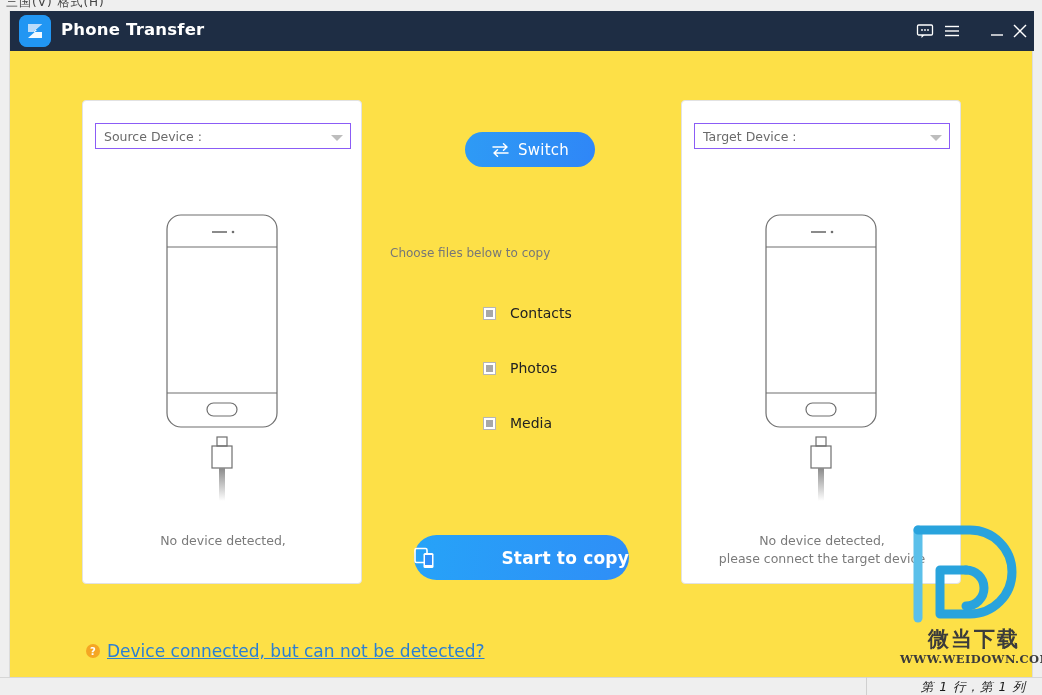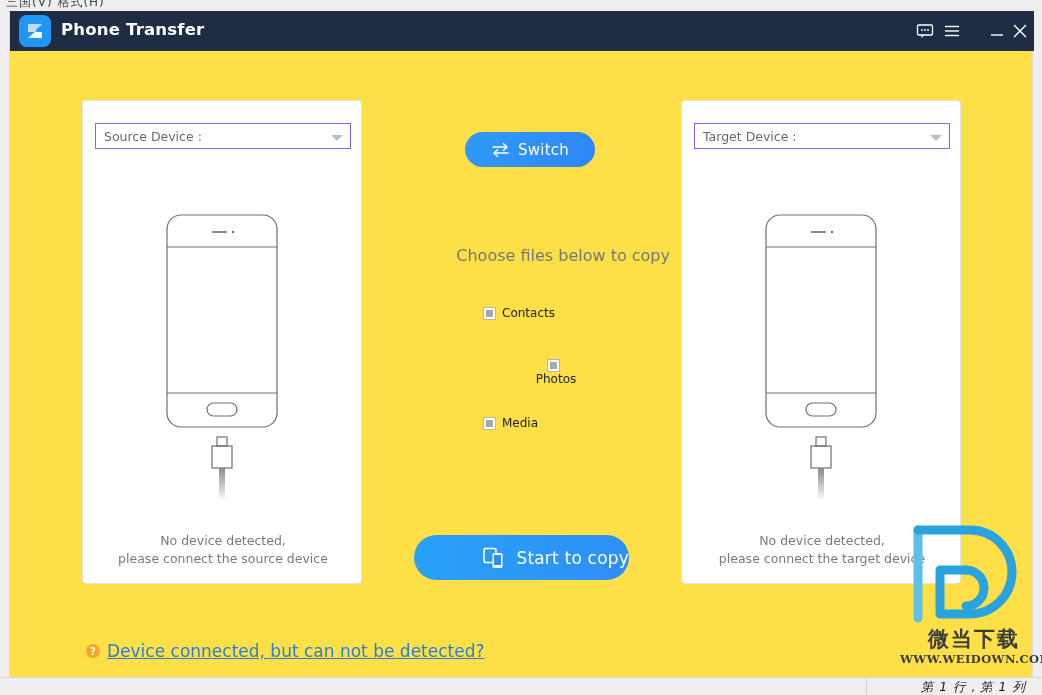--- a/index.html
+++ b/index.html
@@ -126,59 +126,59 @@
     cursor: pointer;
     display: flex; align-items: center; justify-content: center;
   }
   #switch-icon { margin-right: 8px; display: flex; }
   #switch-label {
     font-size: 15px; color: #fff; letter-spacing: .2px;
   }
 
   #choose-files-text {
     position: absolute; left: 380px; top: 235px;
-    width: 280px; text-align: right;
-    font-size: 16px; color: #777;
+    width: 280px; text-align: left;
+    font-size: 12px; color: #777;
   }
 
   .file-option {
     position: absolute; left: 473px;
     width: 140px; height: 18px;
     display: flex; align-items: center;
     cursor: default;
   }
   #file-option-0 { top: 293px; }
-  #file-option-1 { top: 348px; flex-direction: column; }
+  #file-option-1 { top: 348px; }
   #file-option-2 { top: 403px; }
 
   .file-checkbox {
     width: 13px; height: 13px;
     border: 1px solid #b6b6b6;
     background: #fff;
     position: relative;
     flex: 0 0 auto;
   }
   .file-checkbox::after {
     content: "";
     position: absolute; left: 2px; top: 2px;
     width: 7px; height: 7px;
     background: #a8a8a8;
   }
   .file-label {
-    margin-left: 6px;
-    font-size: 12px; color: #222; text-align: center;
+    margin-left: 14px;
+    font-size: 14px; color: #222; text-align: center;
   }
 
   #start-copy-button {
     position: absolute; left: 404px; top: 524px;
     width: 215px; height: 45px;
     border-radius: 23px;
     background: linear-gradient(100deg, #26a3f8 0%, #2f8ef7 100%);
     cursor: pointer;
-    display: flex; align-items: center; justify-content: flex-end;
+    display: flex; align-items: center; justify-content: space-between; font-weight: bold;
   }
   #start-copy-icon { margin-right: 10px; display: flex; }
   #start-copy-label {
     font-size: 17px; color: #fff; letter-spacing: .2px;
   }
 
   
   #help-row {
     position: absolute; left: 76px; top: 631px;
     height: 18px; display: flex; align-items: center;
@@ -285,21 +285,20 @@
             <stop offset="0%" stop-color="#8a8a8a"></stop>
             <stop offset="100%" stop-color="#ffffff"></stop>
           </linearGradient>
         </defs>
         <rect x="62" y="257" width="6" height="33" fill="url(#cableFadeA)"></rect>
       </svg>
     </div>
 
     <div class="no-device-text">
       <div>No device detected,</div>
-      <div>please connect the source device</div>
     </div>
   </div>
 
   <div class="device-panel" id="panel-target">
     <div class="device-select">
       <span class="device-select-label">Target Device :</span>
       <span class="device-select-arrow"></span>
     </div>
 
     <div class="phone-art">

